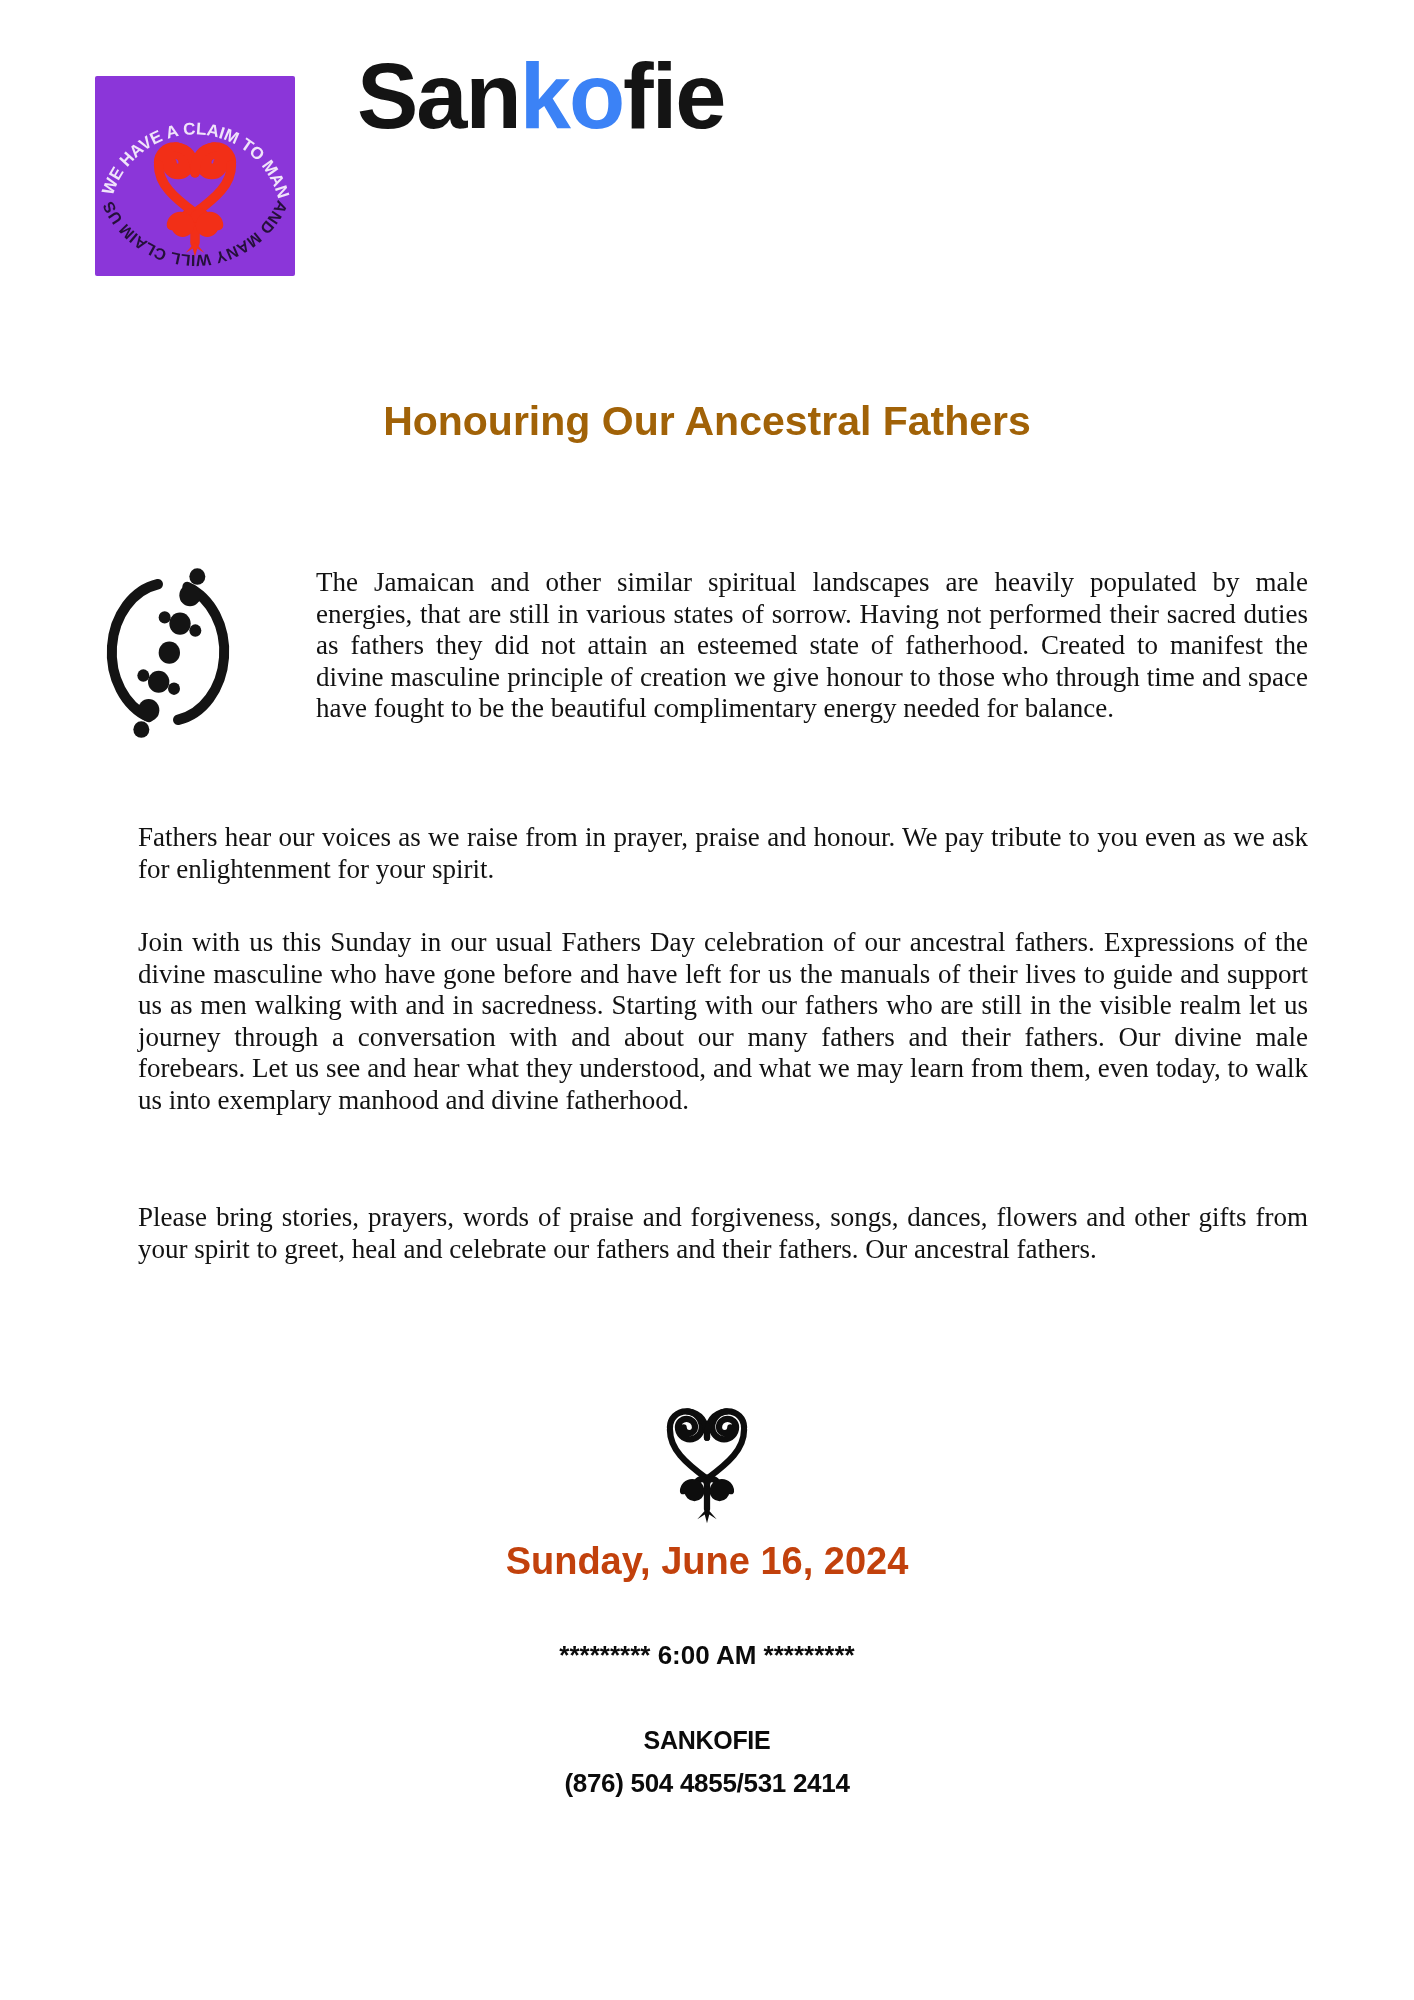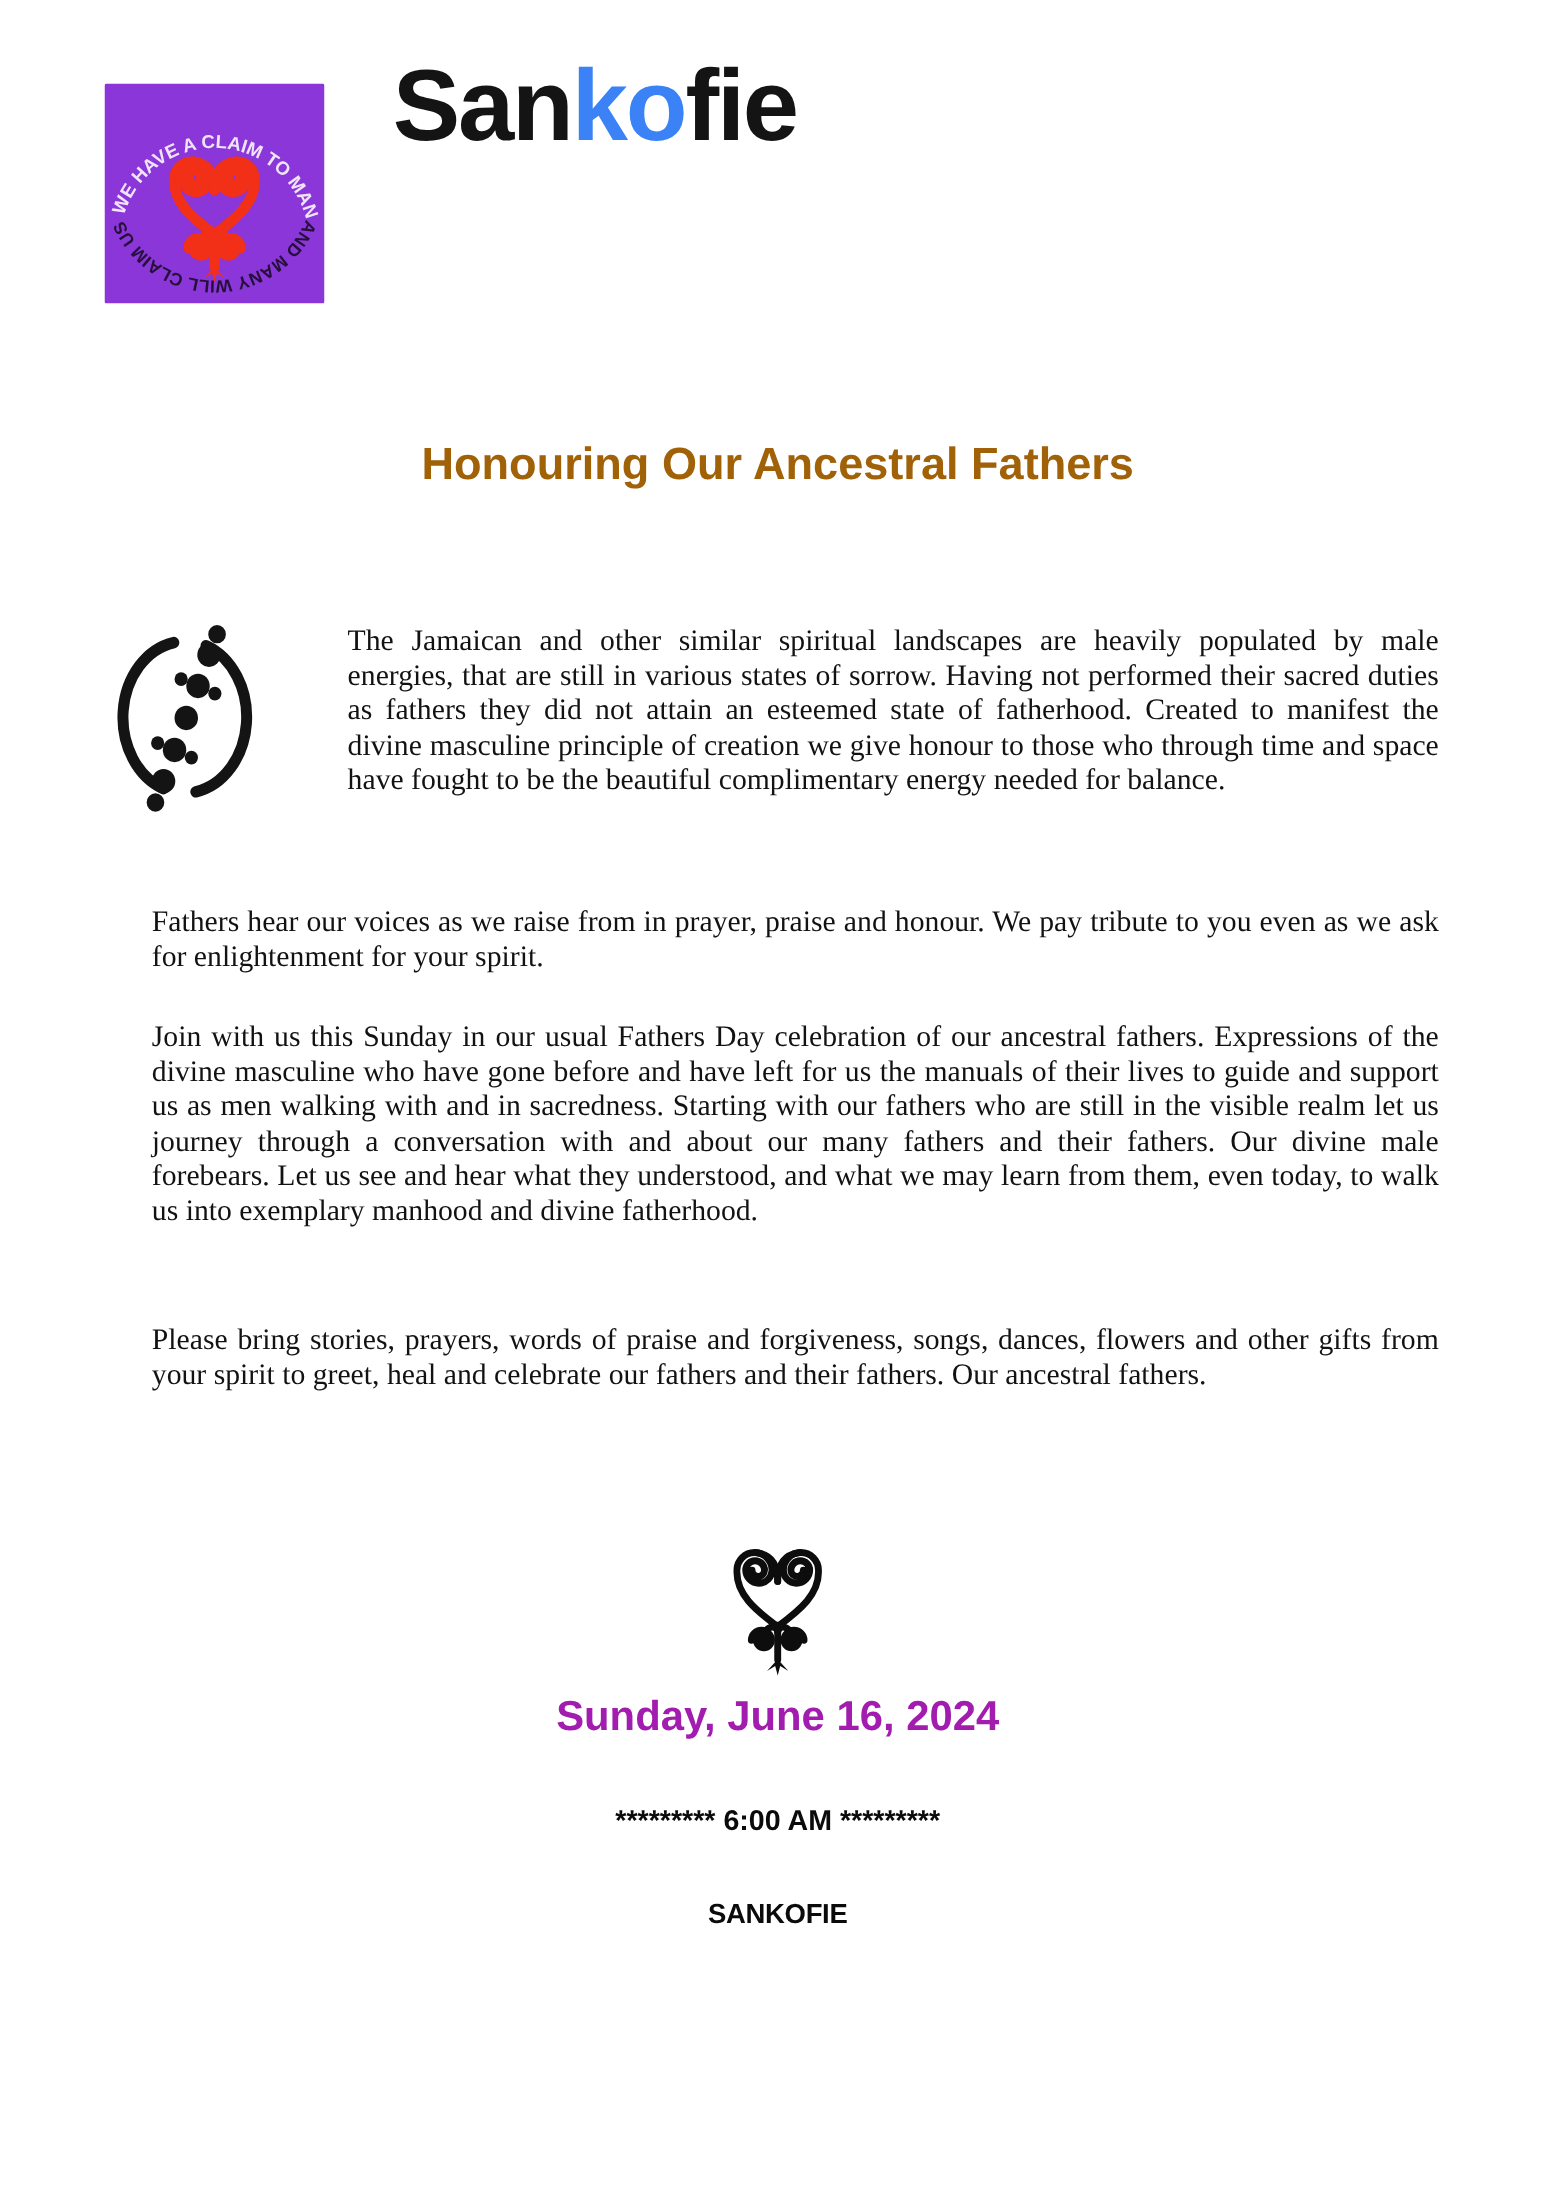--- a/index.html
+++ b/index.html
@@ -31,21 +31,21 @@
   .p3{left:122px;top:911px;width:1170px;}
   .p4{left:122px;top:1186px;width:1170px;}
 
   .gye{left:98px;top:562px;}
 
   .centerHeart{left:650px;top:1392px;}
   .heartBlack{color:#0d0d0d;stroke-width:11;}
   .logoHeart{color:#F22F17;stroke-width:17;}
 
   .date{left:0;right:0;top:1540px;text-align:center;font-size:38px;
-        font-weight:bold;color:#a21caf;}
+        font-weight:bold;color:#c2410c;}
   .time{left:0;right:0;top:1640px;text-align:center;font-size:26px;
         font-weight:bold;color:#0b0b0b;letter-spacing:0;}
 
   .footer{left:0;right:0;top:1726px;text-align:center;color:#0b0b0b;
           font-weight:bold;letter-spacing:-0.3px;}
   .footer .org{font-size:25px;margin-bottom:13px;}
   .footer .line{font-size:26px;margin-bottom:12px;}
   .email-link{text-decoration:underline;color:inherit;cursor:pointer;}
 </style>
 </head>
@@ -113,13 +113,14 @@
 
 <svg class="abs centerHeart" width="114" height="134" viewBox="0 0 200 235">
   <use href="#sankofaHeartShape" class="heartBlack"></use>
 </svg>
 
 <div class="abs date">Sunday, June 16, 2024</div>
 <div class="abs time">********* 6:00 AM *********</div>
 
 <div class="abs footer">
   <div class="org">SANKOFIE</div>
+  <div class="line">(876) 504 4855/531 2414</div>
 </div>
 
 </body></html>

